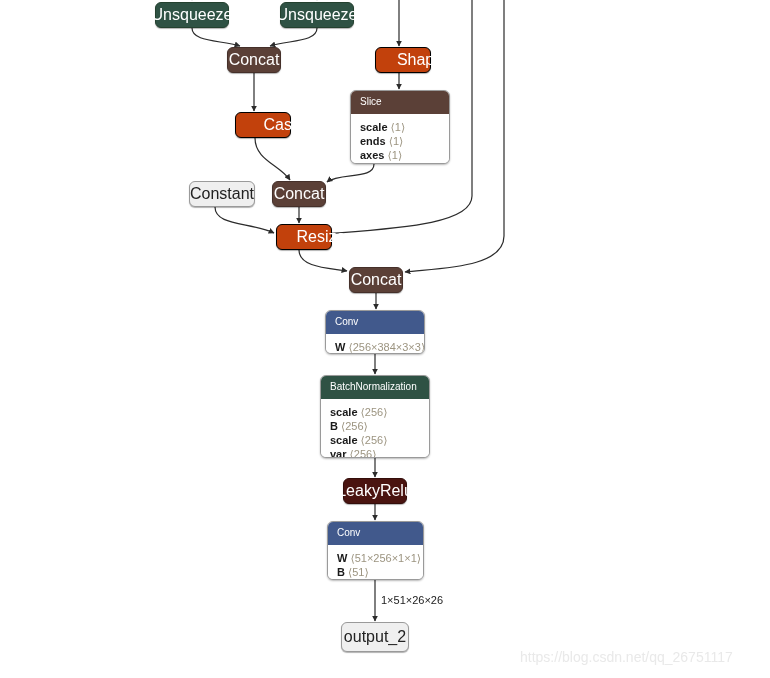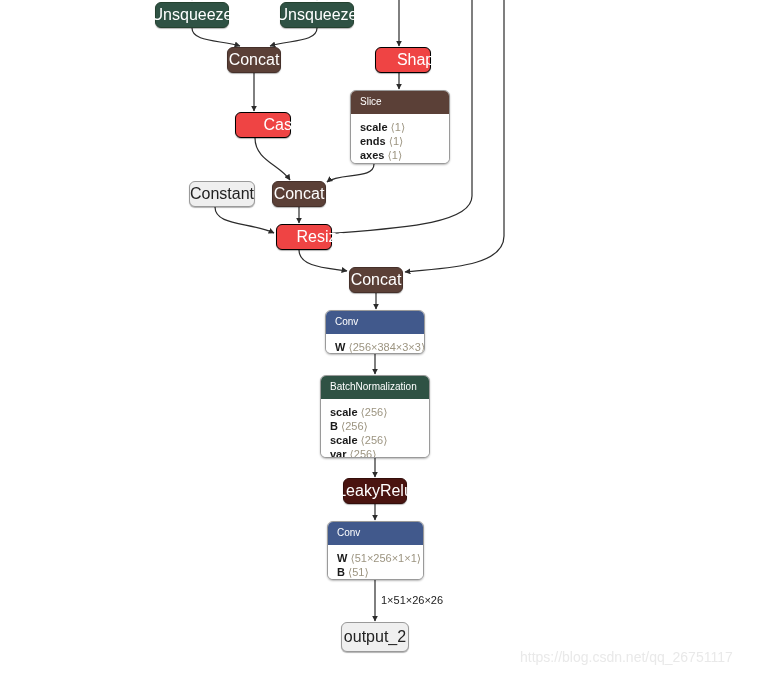--- a/index.html
+++ b/index.html
@@ -28,21 +28,21 @@
     font-size:16px;
     line-height:1;
     white-space:nowrap;
     border:1px solid rgba(0,0,0,.55);
     box-shadow:0 1px 1px rgba(0,0,0,.30);
   }
   
   .pill{padding:0 10px;color:#ffffff;}
   .pill.green{background:#2f5244;border-color:#24412f;}
   .pill.brown{background:#5b4037;border-color:#45302a;}
-  .pill.black{background:#ef4444;border-color:#000000;padding-left:44px;}
+  .pill.black{background:#c2410c;border-color:#000000;padding-left:44px;}
   .pill.maroon{background:#4a1410;border-color:#340d0a;}
   .pill.grey{
     background:#efefef;border-color:#9a9a9a;color:#222222;
   }
 
   
   .box{
     position:absolute;
     box-sizing:border-box;
     border-radius:6px;

